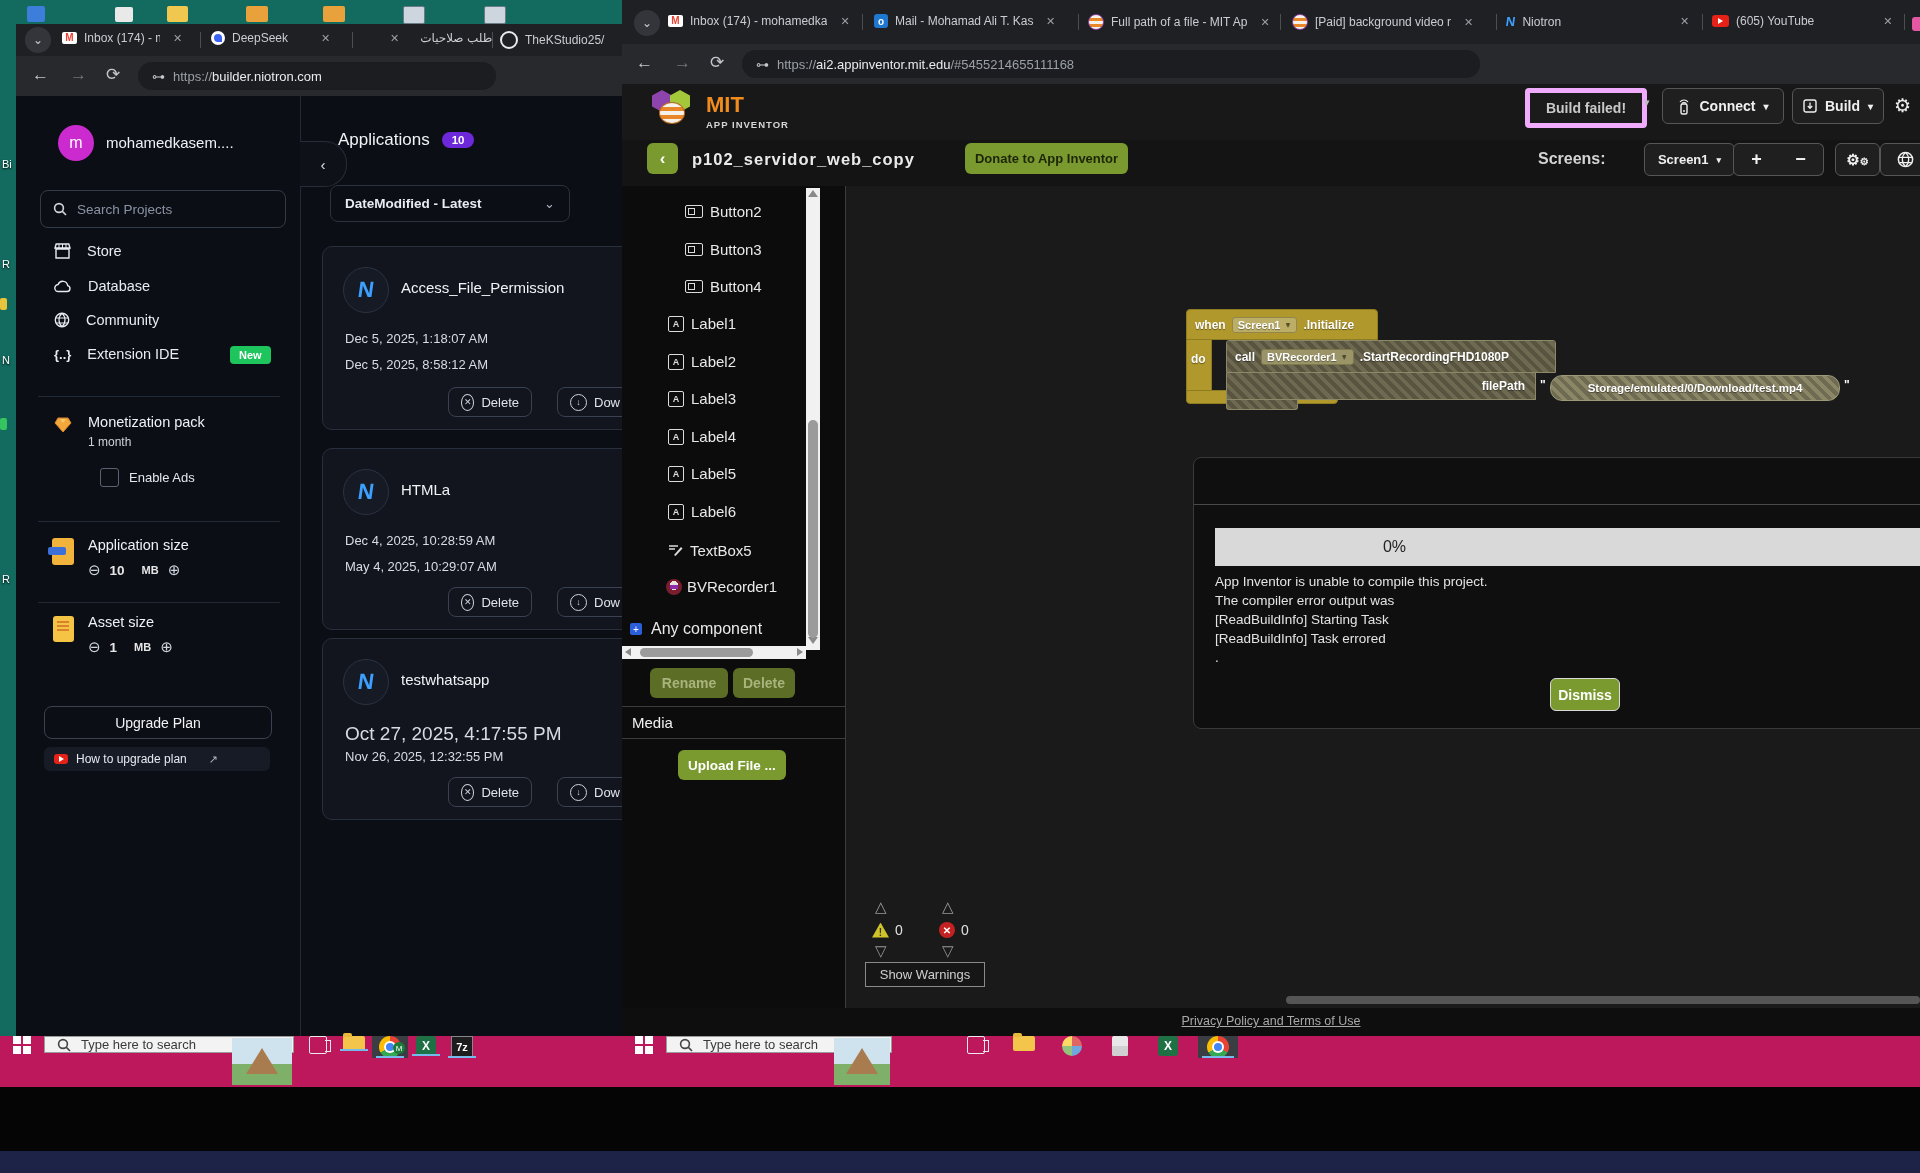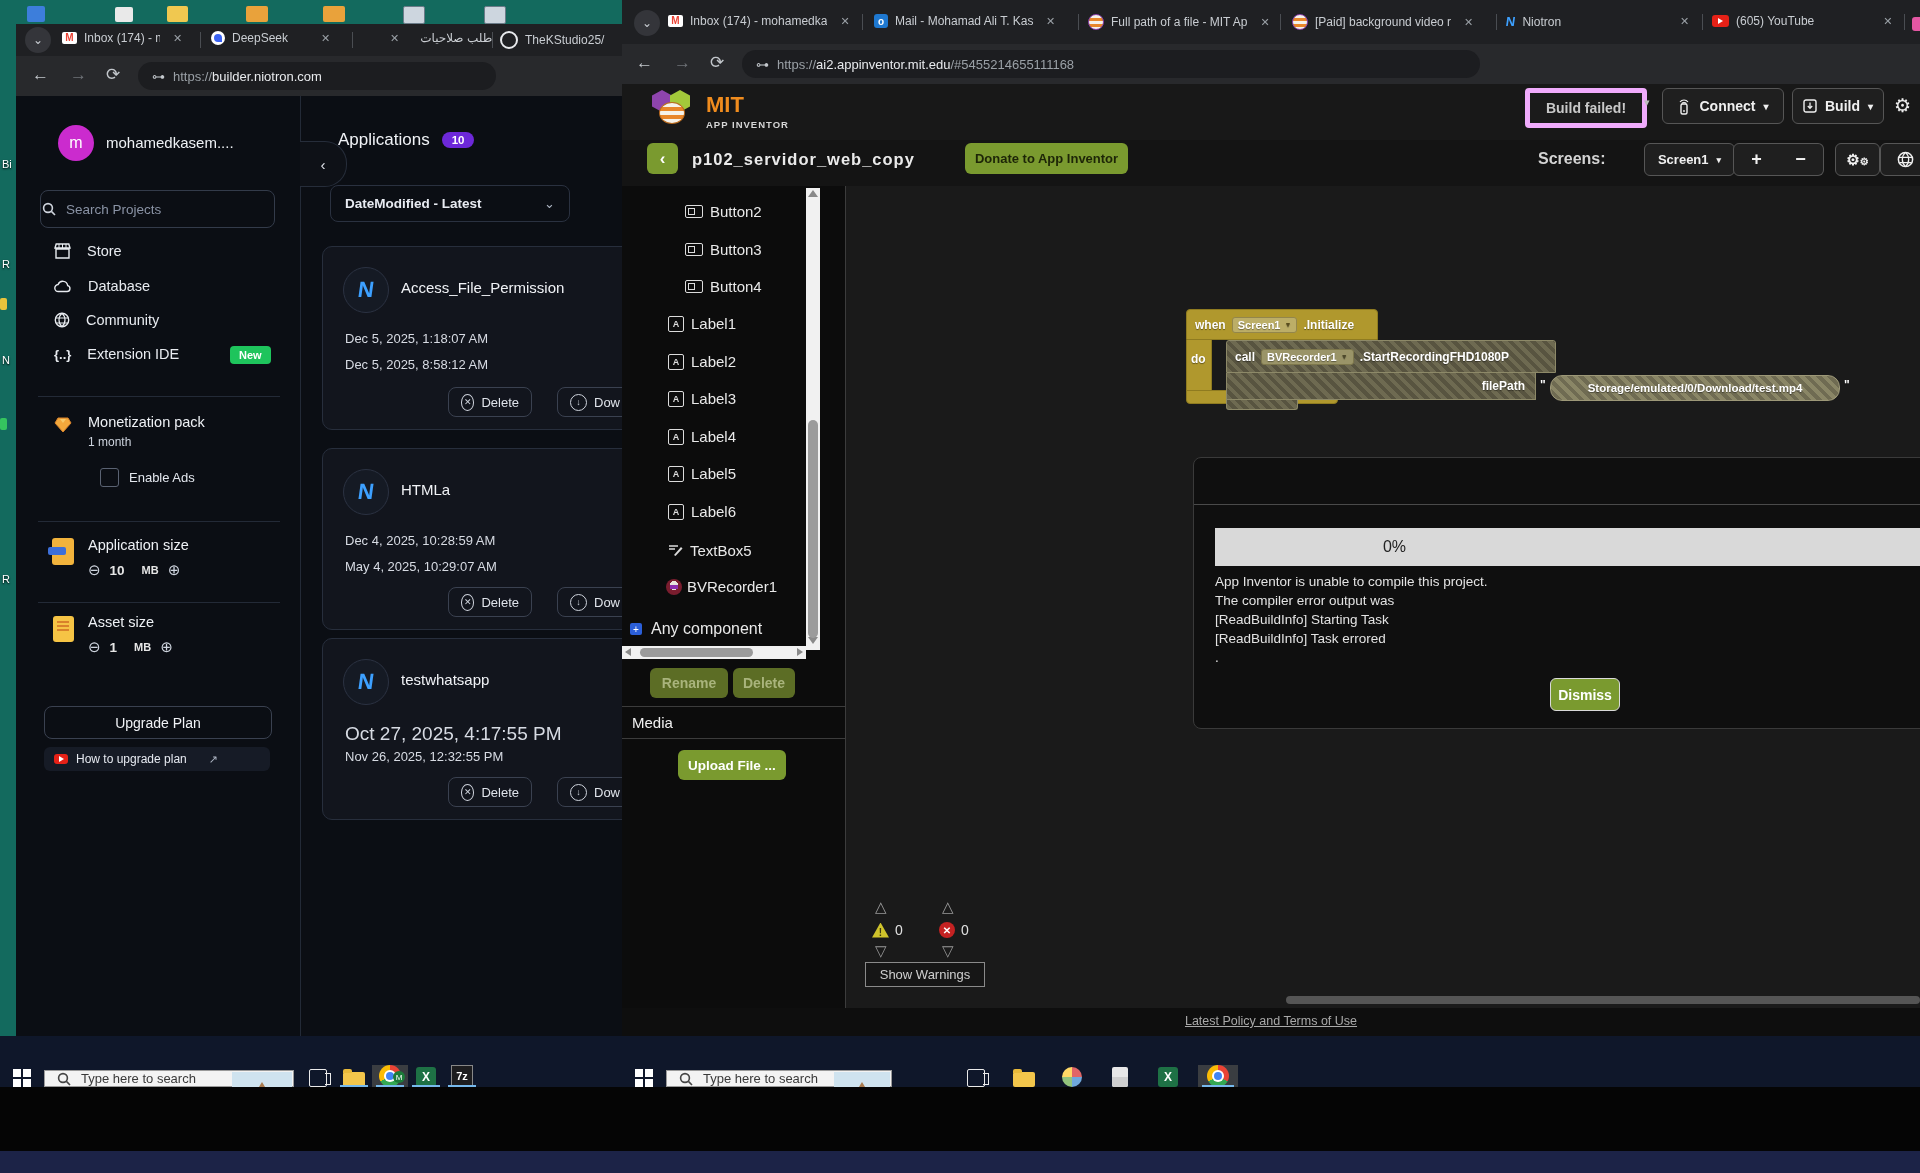--- a/index.html
+++ b/index.html
@@ -37,21 +37,21 @@
          font-weight:bold;padding:1px 5px;display:flex;align-items:center;gap:4px;text-shadow:0 1px 1px rgba(0,0,0,.4)}
   .btxt{color:#fff;font-weight:bold;font-size:12px;text-shadow:0 1px 1px rgba(0,0,0,.45)}
   .treelbl{color:#e9e9e9;font-size:15px}
   .scrtrack{background:#f1f1f1}
   .scrthumb{background:#9b9b9b;border-radius:5px}
   .gbtn{background:#5c6d25;border-radius:6px;color:#a9b47c;font-weight:bold;font-size:14px;
         display:flex;align-items:center;justify-content:center}
   .gbtn2{background:#7a9a2f;border-radius:6px;color:#fff;font-weight:bold;font-size:14px;
         display:flex;align-items:center;justify-content:center}
   
-  .taskbar{background:#0f172a;display:flex;align-items:flex-end}
+  .taskbar{background:#be185d;display:flex;align-items:flex-start}
   .tb-search{background:#f3f3f3;border:1px solid #9a9a9a;color:#3a3a3a;font-size:13px;display:flex;align-items:center;gap:10px}
   .tb-ic{width:36px;display:flex;align-items:center;justify-content:center;position:relative}
   .ul-blue{position:absolute;bottom:0;left:4px;right:4px;height:2px;background:#76b9ed}
   .winlogo{display:grid;grid-template-columns:8px 8px;grid-template-rows:8px 8px;gap:2px}
   .winlogo i{background:#fff}
   .folder{width:22px;height:15px;background:#f3c64b;border-radius:2px;position:relative}
   .folder:before{content:"";position:absolute;top:-3px;left:0;width:9px;height:4px;background:#e8b93a;border-radius:2px 2px 0 0}
   .chrome{width:22px;height:22px;border-radius:50%;background:conic-gradient(#ea4335 0 120deg,#34a853 120deg 240deg,#fbbc05 240deg 360deg);position:relative}
   .chrome:before{content:"";position:absolute;inset:5px;background:#fff;border-radius:50%}
   .chrome:after{content:"";position:absolute;inset:7px;background:#4285f4;border-radius:50%}
@@ -126,21 +126,21 @@
   </div>
 
   <div class="abs nio-bg" style="left:0;top:72px;width:606px;height:940px"></div>
   <div class="abs" style="left:284px;top:72px;width:1px;height:940px;background:#232a37"></div>
 
   <div class="abs" style="left:42px;top:101px;width:36px;height:36px;border-radius:50%;background:#cb2bce;color:#fff;display:flex;align-items:center;justify-content:center;font-size:16px">
     <span>m</span>
   </div>
   <div class="abs" style="left:90px;top:110px;font-size:15px;color:#eef1f5">mohamedkasem....</div>
 
-  <div class="abs flex" style="left:24px;top:166px;width:232px;height:36px;border:1px solid #333b4a;border-radius:8px;gap:10px;padding-left:1px">
+  <div class="abs flex" style="left:24px;top:166px;width:232px;height:36px;border:1px solid #333b4a;border-radius:8px;gap:10px;padding-left:12px">
     <svg width="14" height="14" viewBox="0 0 14 14">
         <circle cx="6" cy="6" r="4.4" fill="none" stroke="#cfd4dd" stroke-width="1.6"></circle>
         <line x1="9.4" y1="9.4" x2="13" y2="13" stroke="#cfd4dd" stroke-width="1.6"></line>
       </svg>
     <span style="color:#8a93a5;font-size:13.5px">Search Projects</span>
   </div>
 
   <div class="abs srow" style="left:38px;top:219px">
     <svg width="17" height="16" viewBox="0 0 17 16">
         <path d="M1 5 L2.2 1 H14.8 L16 5 Z M2 6 H15 V15 H2 Z" fill="none" stroke="#e8ebf0" stroke-width="1.4"></path>
@@ -537,21 +537,21 @@
     <div style="position:absolute;left:21px;top:135px;font-size:13.5px;color:#e3e3e3">The compiler error output was</div>
     <div style="position:absolute;left:21px;top:154px;font-size:13.5px;color:#e3e3e3">[ReadBuildInfo] Starting Task</div>
     <div style="position:absolute;left:21px;top:173px;font-size:13.5px;color:#e3e3e3">[ReadBuildInfo] Task errored</div>
     <div style="position:absolute;left:21px;top:192px;font-size:13.5px;color:#e3e3e3">.</div>
     <div class="gbtn2" style="position:absolute;left:356px;top:220px;width:68px;height:31px;border:1px solid #d9d9d9">
       <span>Dismiss</span>
     </div>
   </div>
 
   <div class="abs" style="left:0;top:1008px;width:1298px;height:28px;background:#0e0e0e"></div>
-  <div class="abs" style="left:0;top:1014px;width:1298px;text-align:center;font-size:12.5px;color:#a9a9a9;text-decoration:underline">Latest Policy and Terms of Use</div>
+  <div class="abs" style="left:0;top:1014px;width:1298px;text-align:center;font-size:12.5px;color:#a9a9a9;text-decoration:underline">Privacy Policy and Terms of Use</div>
 </div>
 
 <div class="abs taskbar" style="left:0;top:1036px;width:622px;height:51px">
   <div class="tb-ic" style="width:44px">
       <span class="winlogo">
         <i></i>
         <i></i>
         <i></i>
         <i></i>
       </span>

